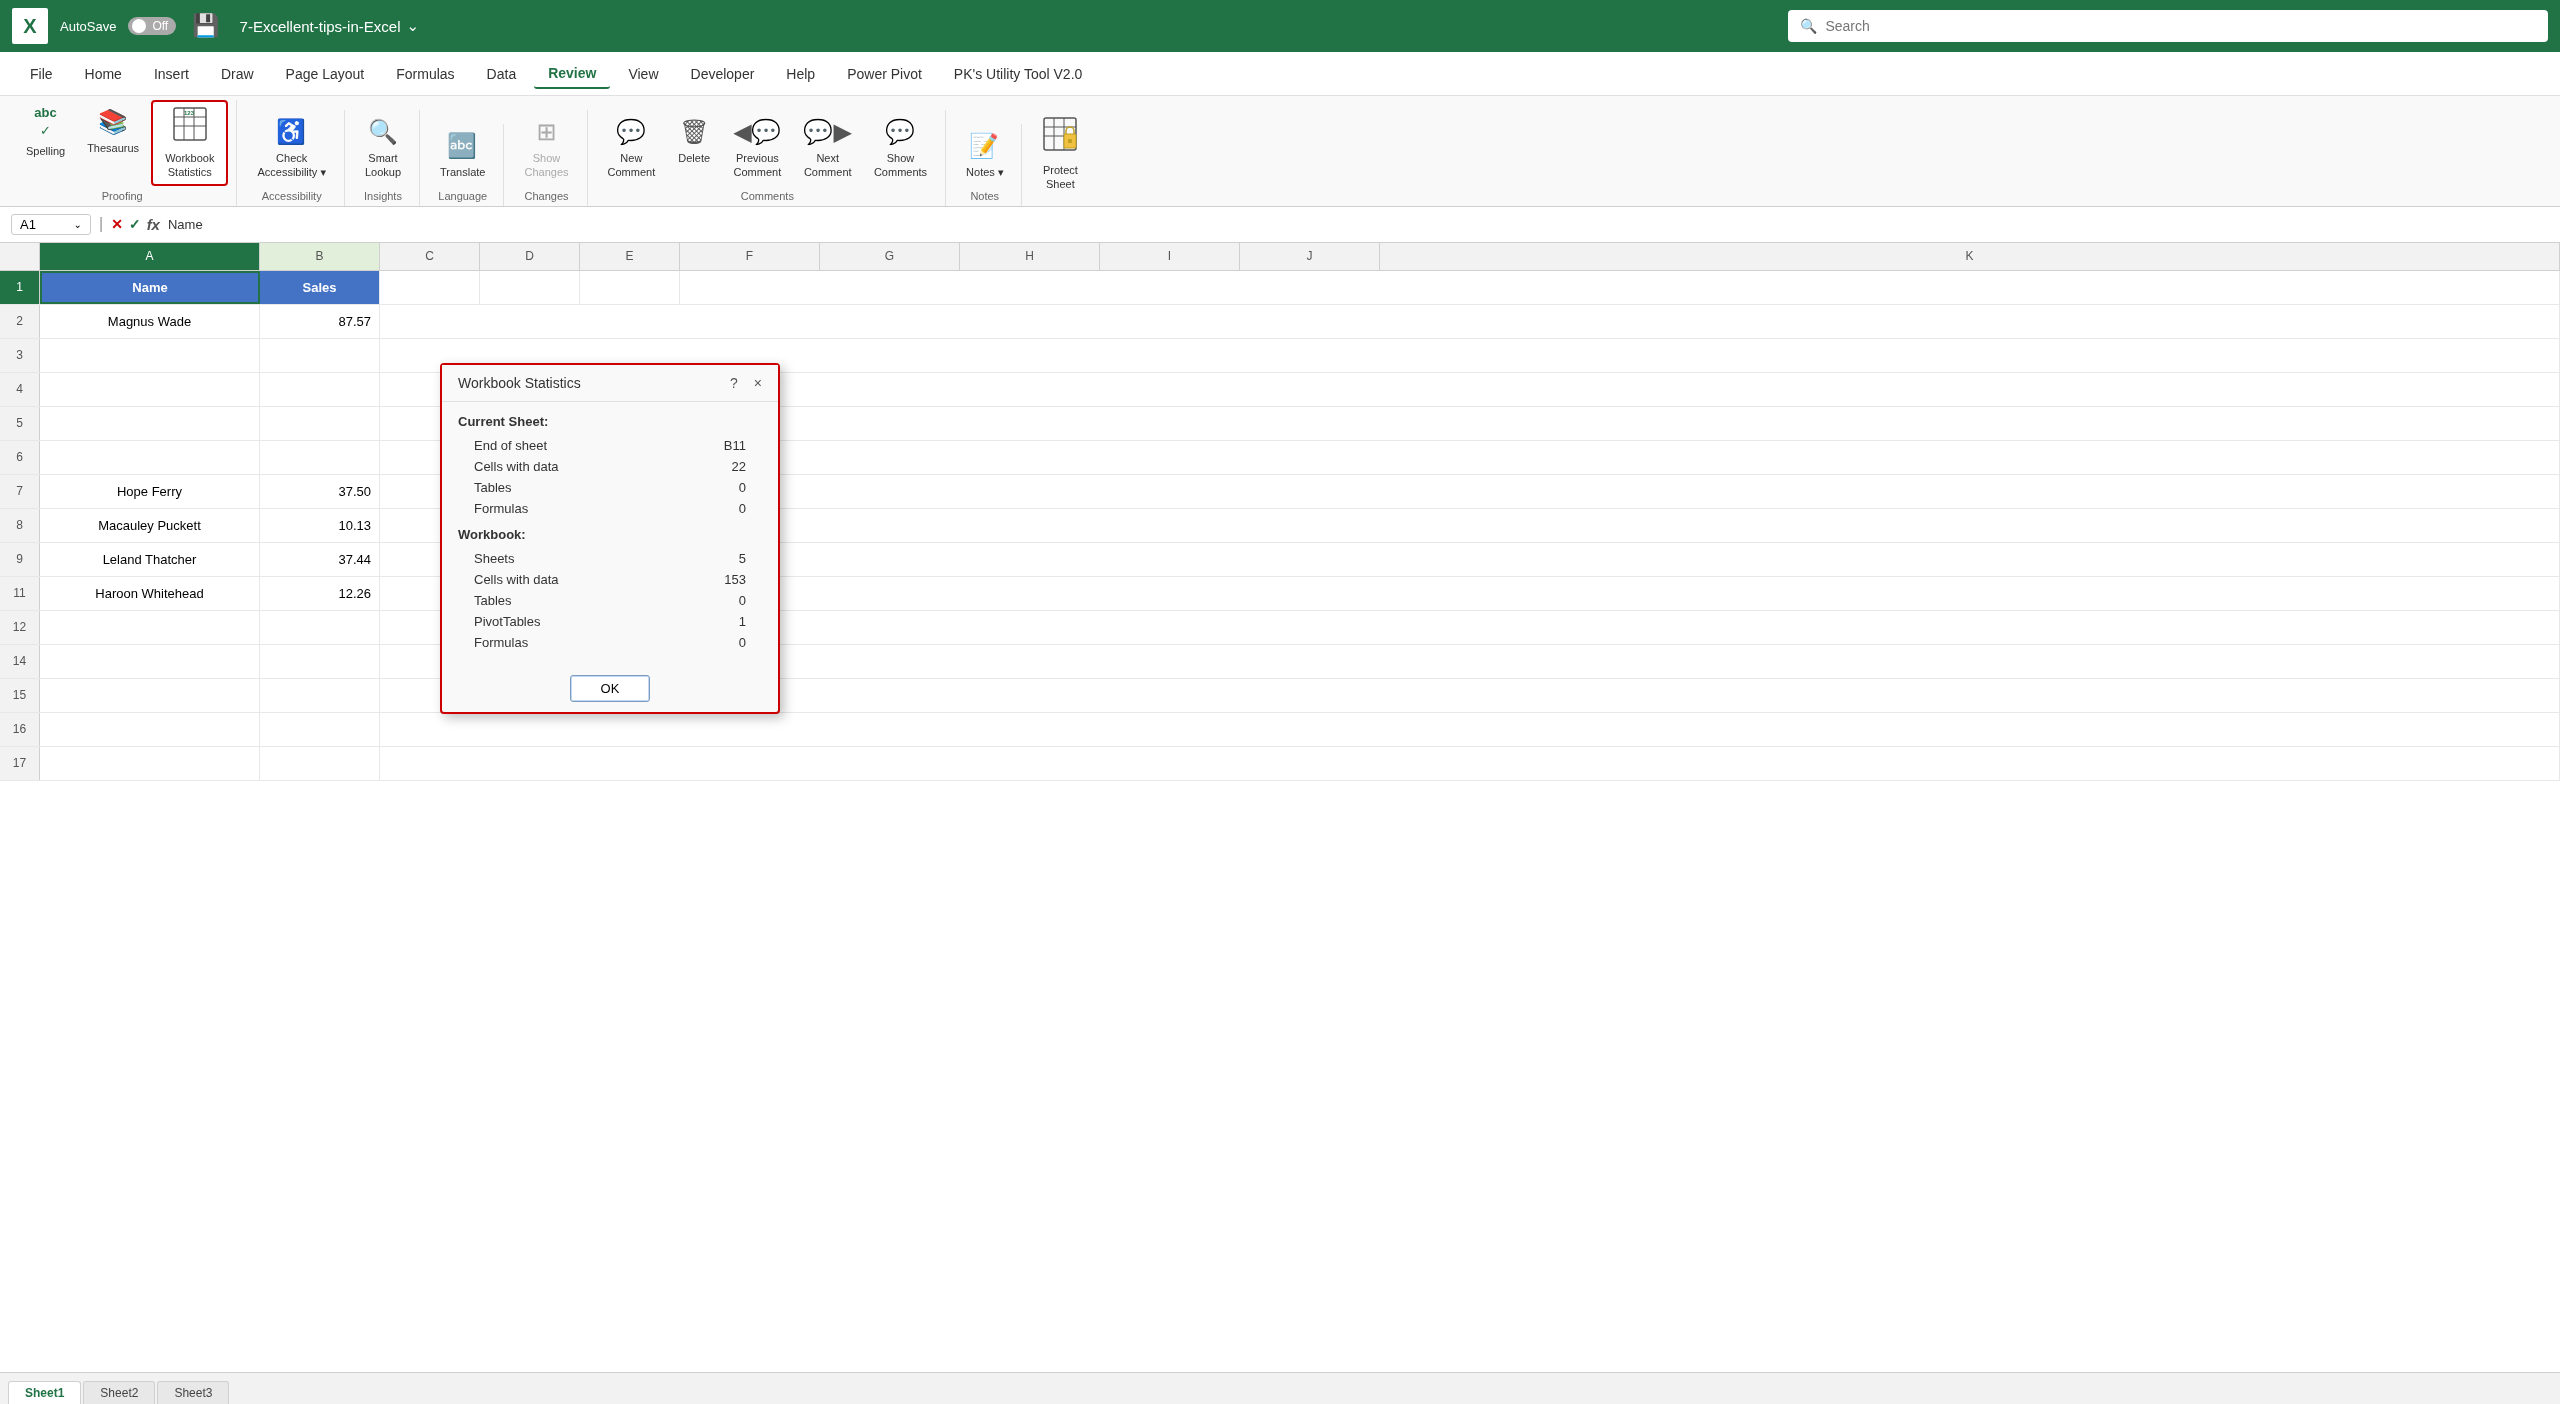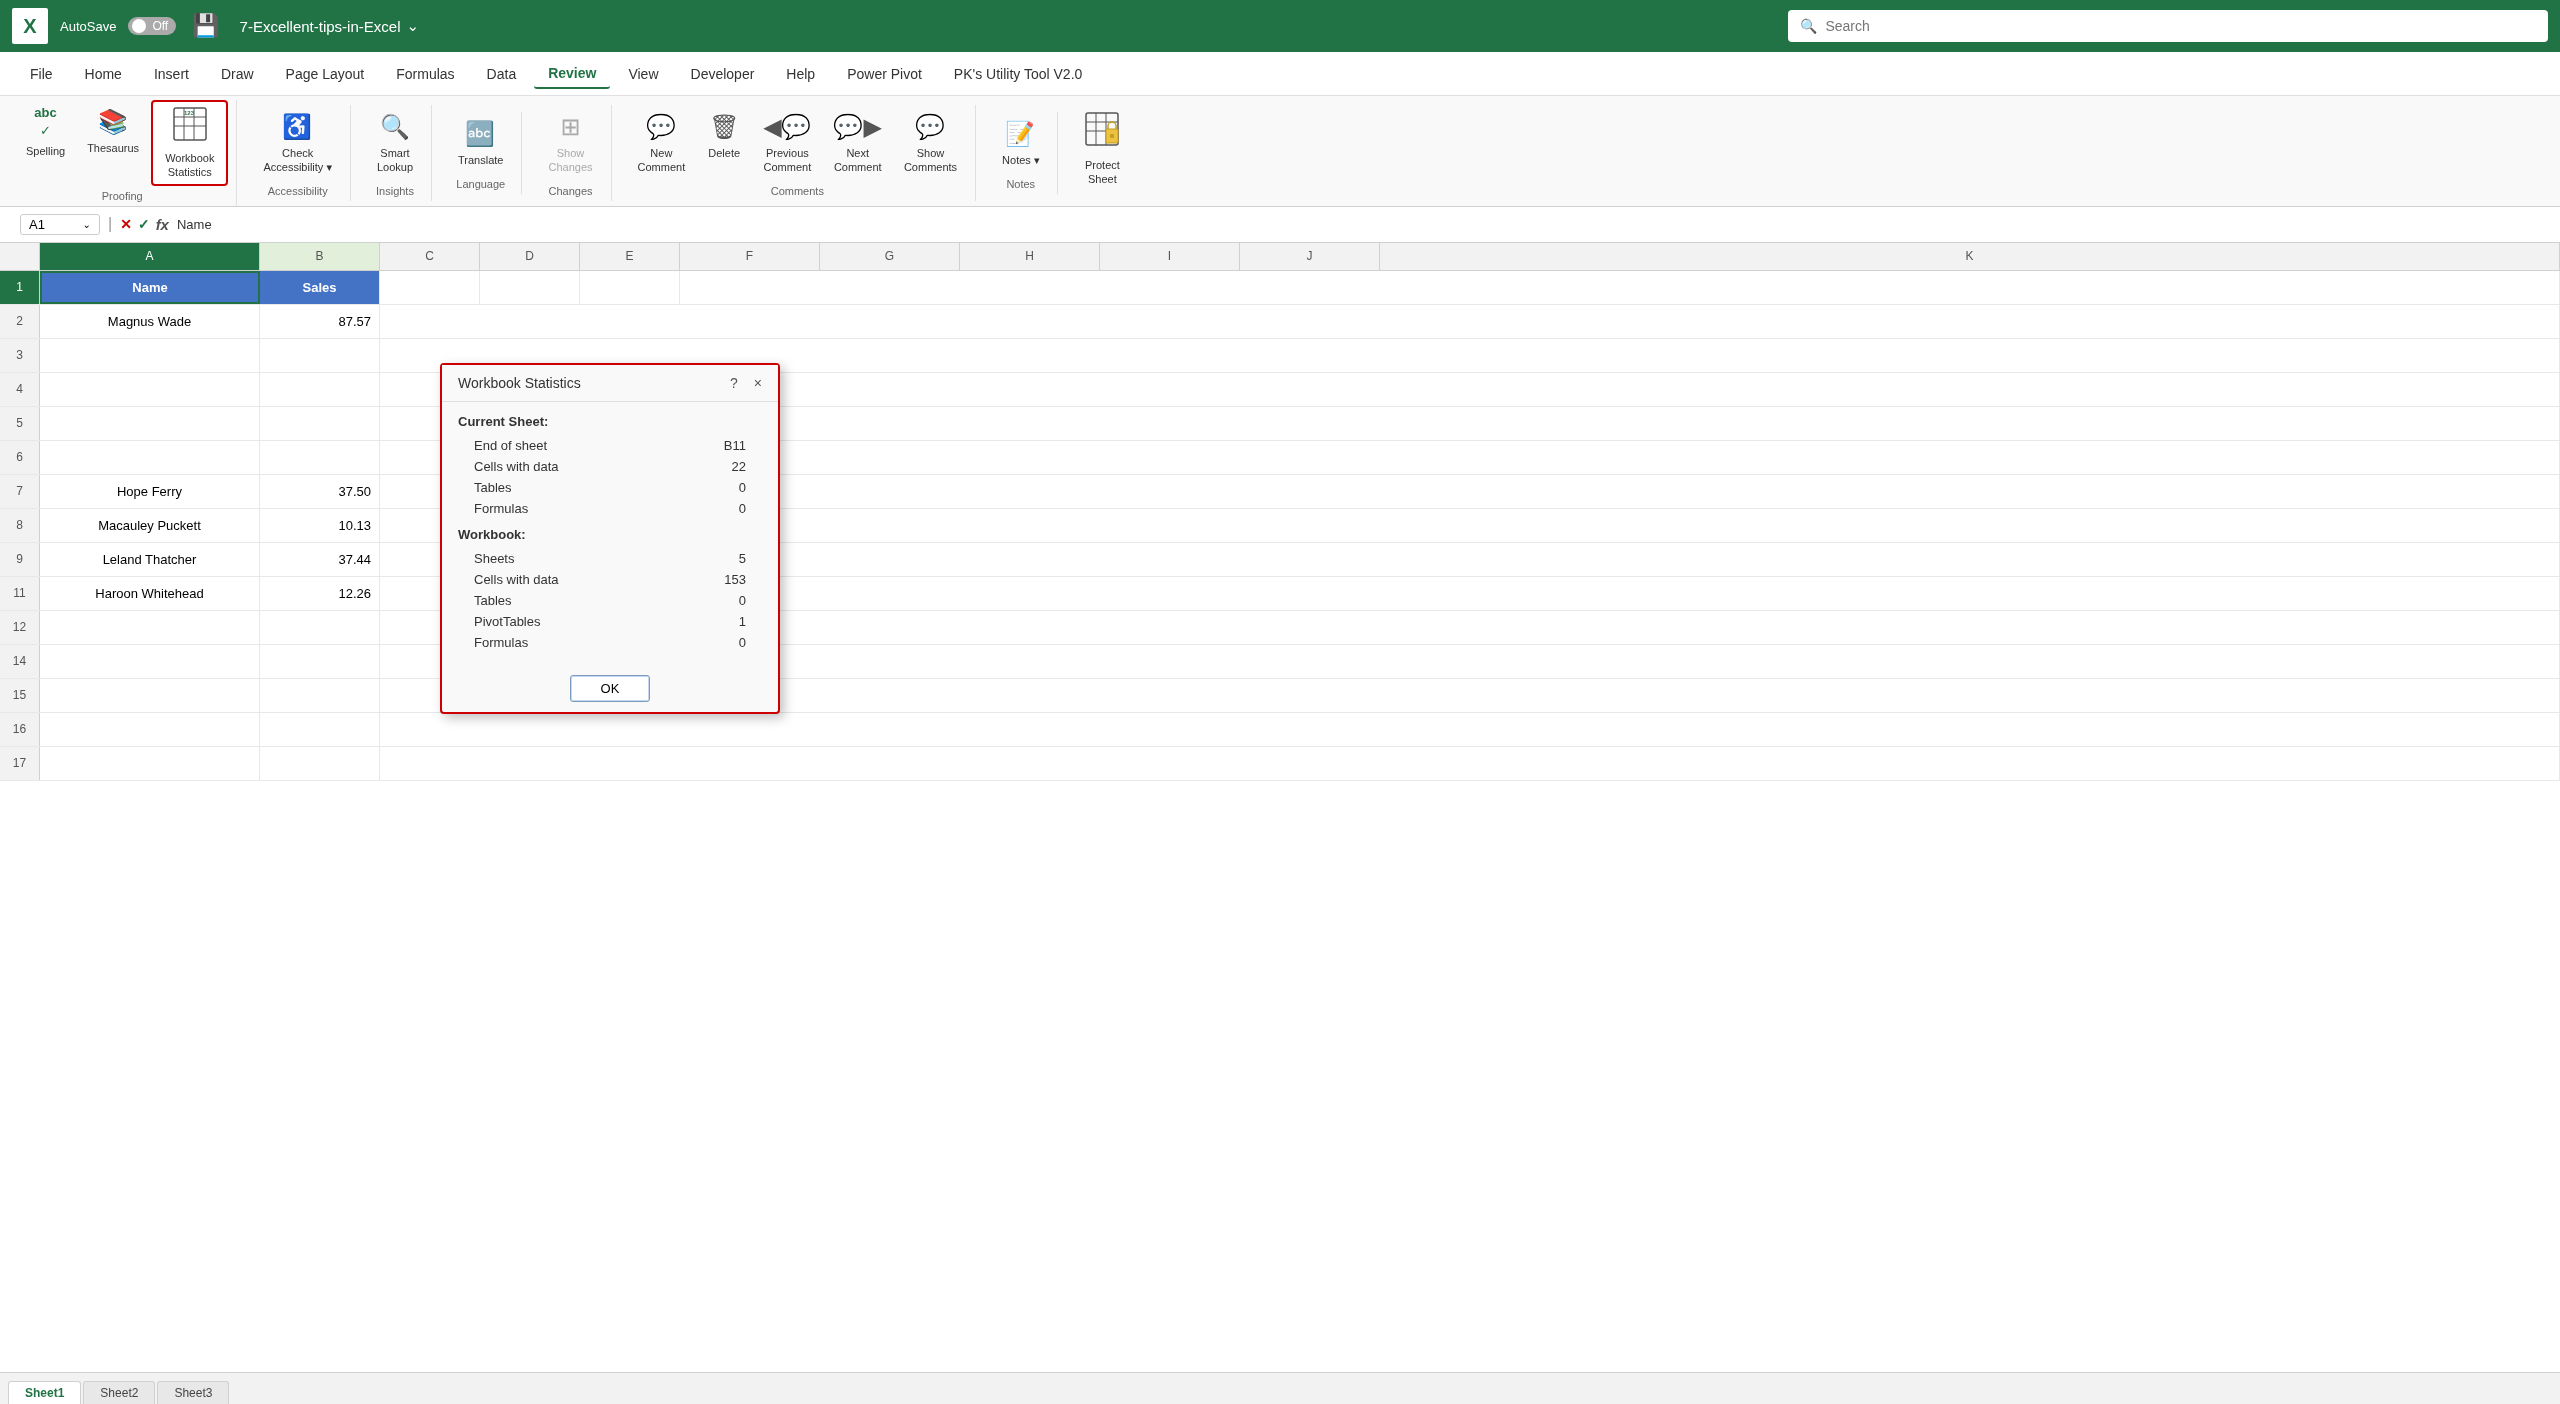--- a/index.html
+++ b/index.html
@@ -95,22 +95,22 @@
 
     
     .ribbon {
       background: #f9f9f9;
       border-bottom: 1px solid #d0d0d0;
       padding: 4px 8px 0 8px;
       min-height: 106px;
     }
     .ribbon-content {
       display: flex;
-      align-items: center;
-      gap: 8px;
+      align-items: flex-end;
+      gap: 2px;
     }
     .ribbon-group {
       display: flex;
       flex-direction: column;
       align-items: center;
       padding: 0 8px;
       border-right: 1px solid #e0e0e0;
       min-width: 60px;
     }
     .ribbon-group:last-child { border-right: none; }
@@ -151,21 +151,21 @@
       cursor: default;
     }
 
     
     .formula-bar {
       display: flex;
       align-items: center;
       height: 36px;
       background: #fff;
       border-bottom: 1px solid #d0d0d0;
-      padding: 0 20px;
+      padding: 0 11px;
       gap: 8px;
     }
     .cell-ref {
       width: 80px;
       border: 1px solid #ccc;
       border-radius: 3px;
       padding: 2px 8px;
       font-size: 13px;
       text-align: center;
       display: flex; align-items: center; justify-content: space-between;

